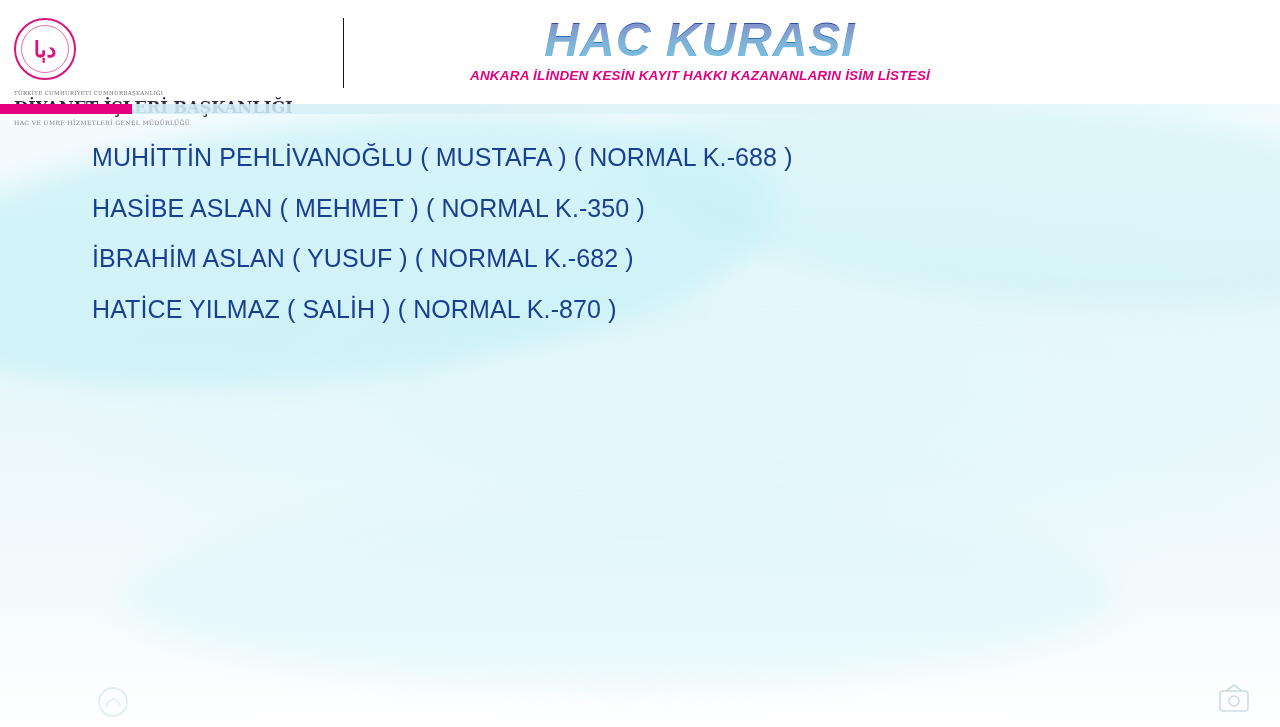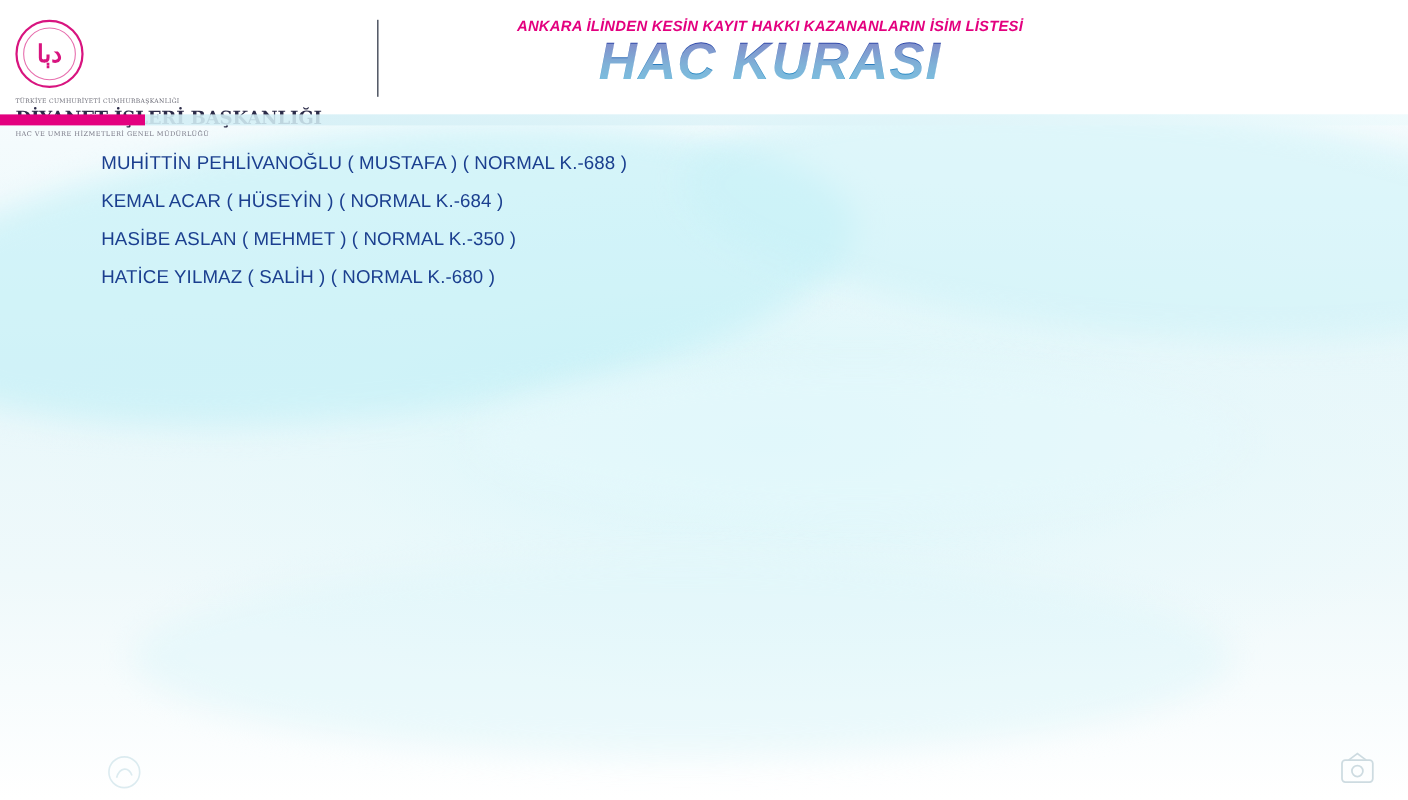--- a/index.html
+++ b/index.html
@@ -173,21 +173,21 @@
   .row.highlight {
     color: #e3007f;
     font-size: 37px;
     font-weight: 700;
     line-height: 1.28;
     letter-spacing: 0.3px;
     margin-bottom: 6px;
   }
   .row.normal {
     color: #1b3f8f;
-    font-size: 17px;
+    font-size: 25px;
     font-weight: 400;
     line-height: 2.02;
     letter-spacing: 0.1px;
   }
 
   
   .wm {
     position: absolute;
     opacity: 0.5;
   }
@@ -213,32 +213,32 @@
         <div class="glyph">دٻا</div>
       </div>
       <div id="logo-text">
         <div class="line-top">TÜRKİYE CUMHURİYETİ CUMHURBAŞKANLIĞI</div>
         <div class="line-main">DİYANET İŞLERİ BAŞKANLIĞI</div>
         <div class="line-sub">HAC VE UMRE HİZMETLERİ GENEL MÜDÜRLÜĞÜ</div>
       </div>
     </div>
 
     <div id="title-group">
+      <div id="main-title">HAC KURASI</div>
       <div id="sub-title">ANKARA İLİNDEN KESİN KAYIT HAKKI KAZANANLARIN İSİM LİSTESİ</div>
-      <div id="main-title">HAC KURASI</div>
     </div>
 
   </div>
   <div id="header-rule"></div>
 
   <div id="list">
     <div class="row normal">MUHİTTİN PEHLİVANOĞLU ( MUSTAFA )  ( NORMAL K.-688 )</div>
-    <div class="row normal">KEMAL ACAR ( HÜSEYİN )  ( NORMAL K.-684 )</div>
     <div class="row normal">HASİBE ASLAN ( MEHMET )  ( NORMAL K.-350 )</div>
-    <div class="row normal">HATİCE YILMAZ ( SALİH )  ( NORMAL K.-680 )</div>
+    <div class="row normal">İBRAHİM ASLAN ( YUSUF )  ( NORMAL K.-682 )</div>
+    <div class="row normal">HATİCE YILMAZ ( SALİH )  ( NORMAL K.-870 )</div>
   </div>
 
   <svg class="wm" id="wm-left" viewBox="0 0 34 34">
     <circle cx="17" cy="17" r="14" fill="none" stroke="#bcd9e2" stroke-width="1.5"></circle>
     <path d="M10 22 C13 12, 21 12, 24 20" fill="none" stroke="#bcd9e2" stroke-width="1.5"></path>
   </svg>
 
   <svg class="wm" id="wm-right" viewBox="0 0 40 40">
     <rect x="6" y="10" width="28" height="20" rx="3" fill="none" stroke="#9fb9c4" stroke-width="1.6"></rect>
     <circle cx="20" cy="20" r="5" fill="none" stroke="#9fb9c4" stroke-width="1.6"></circle>

